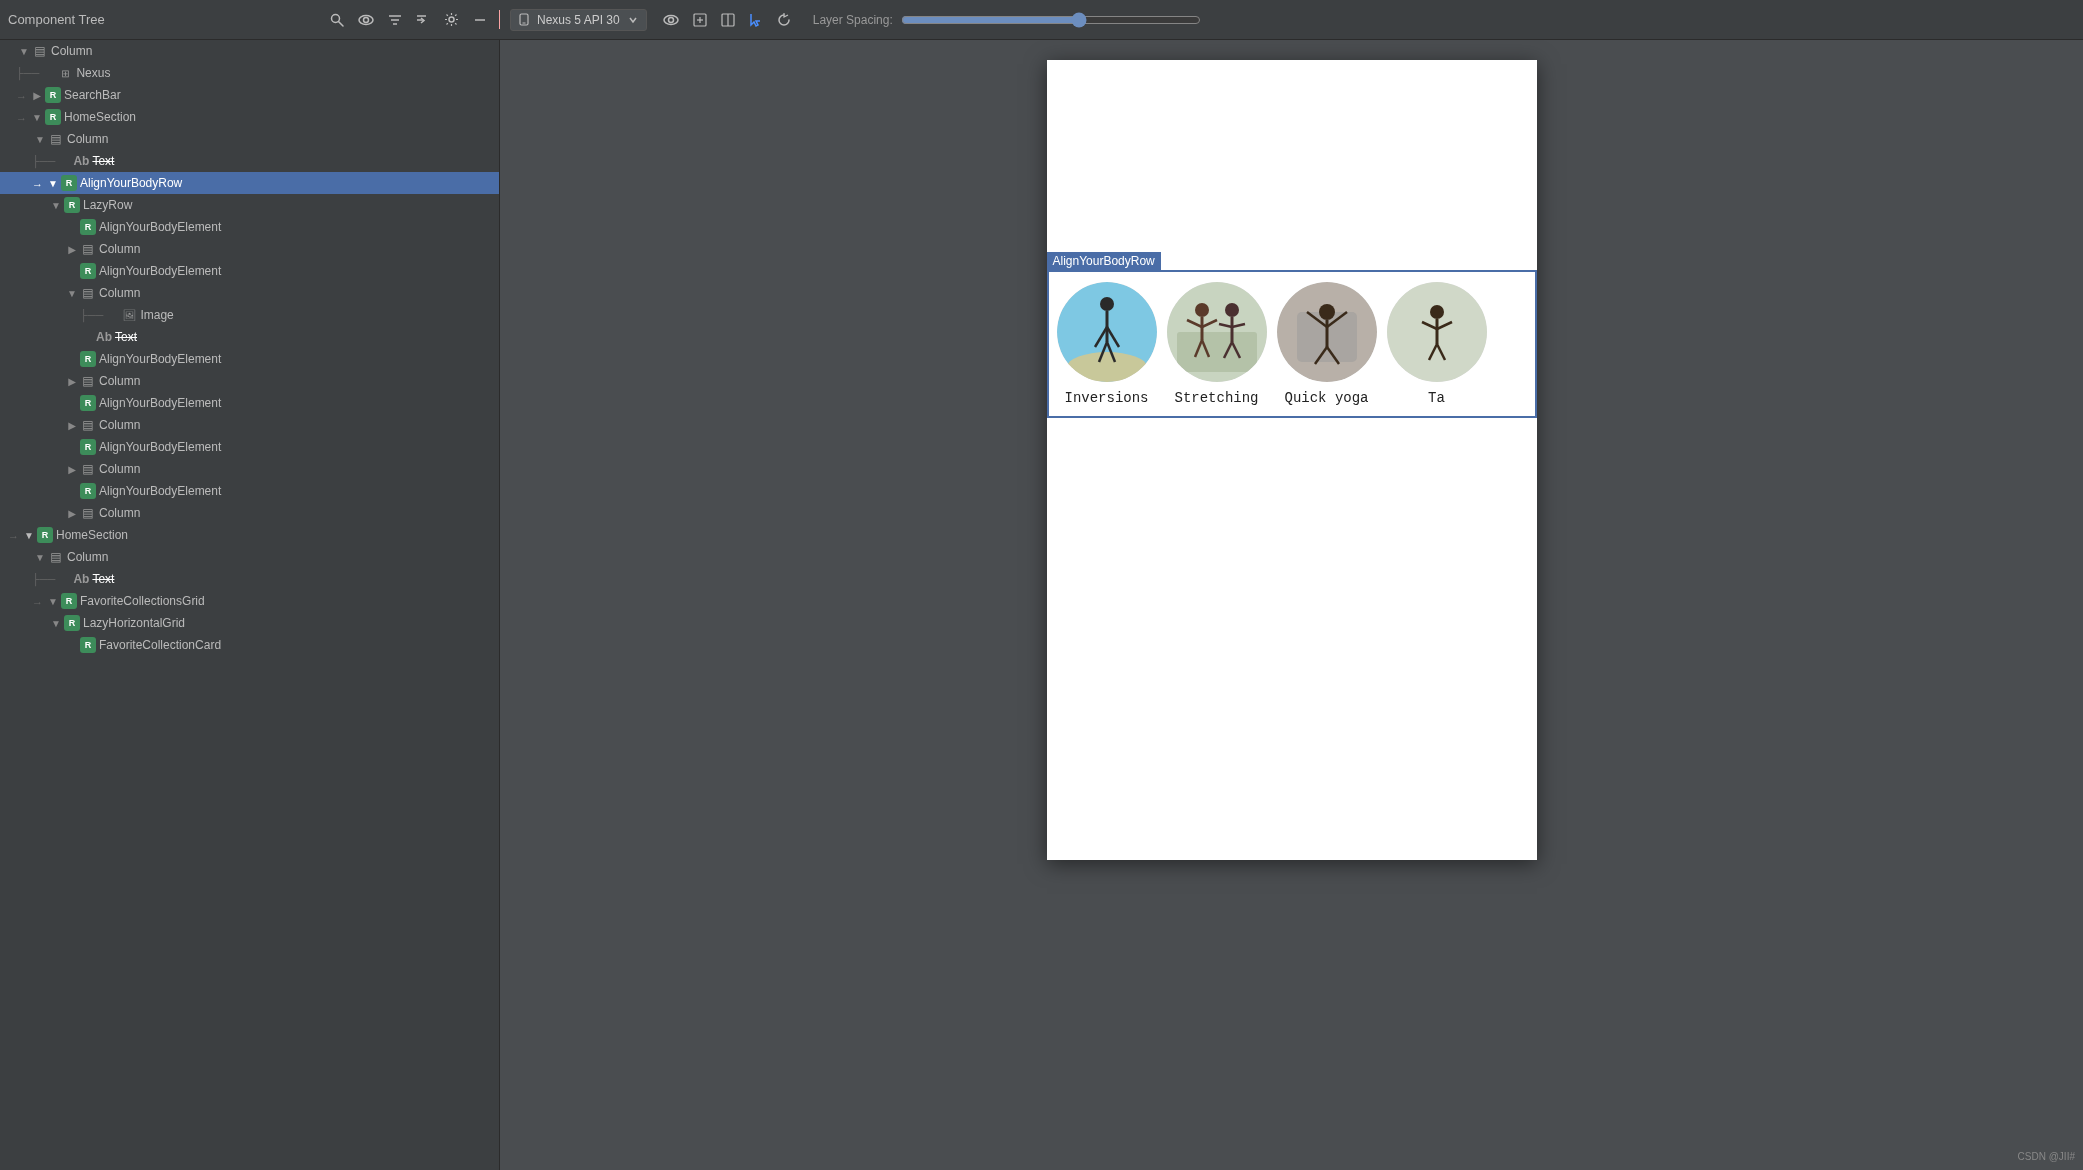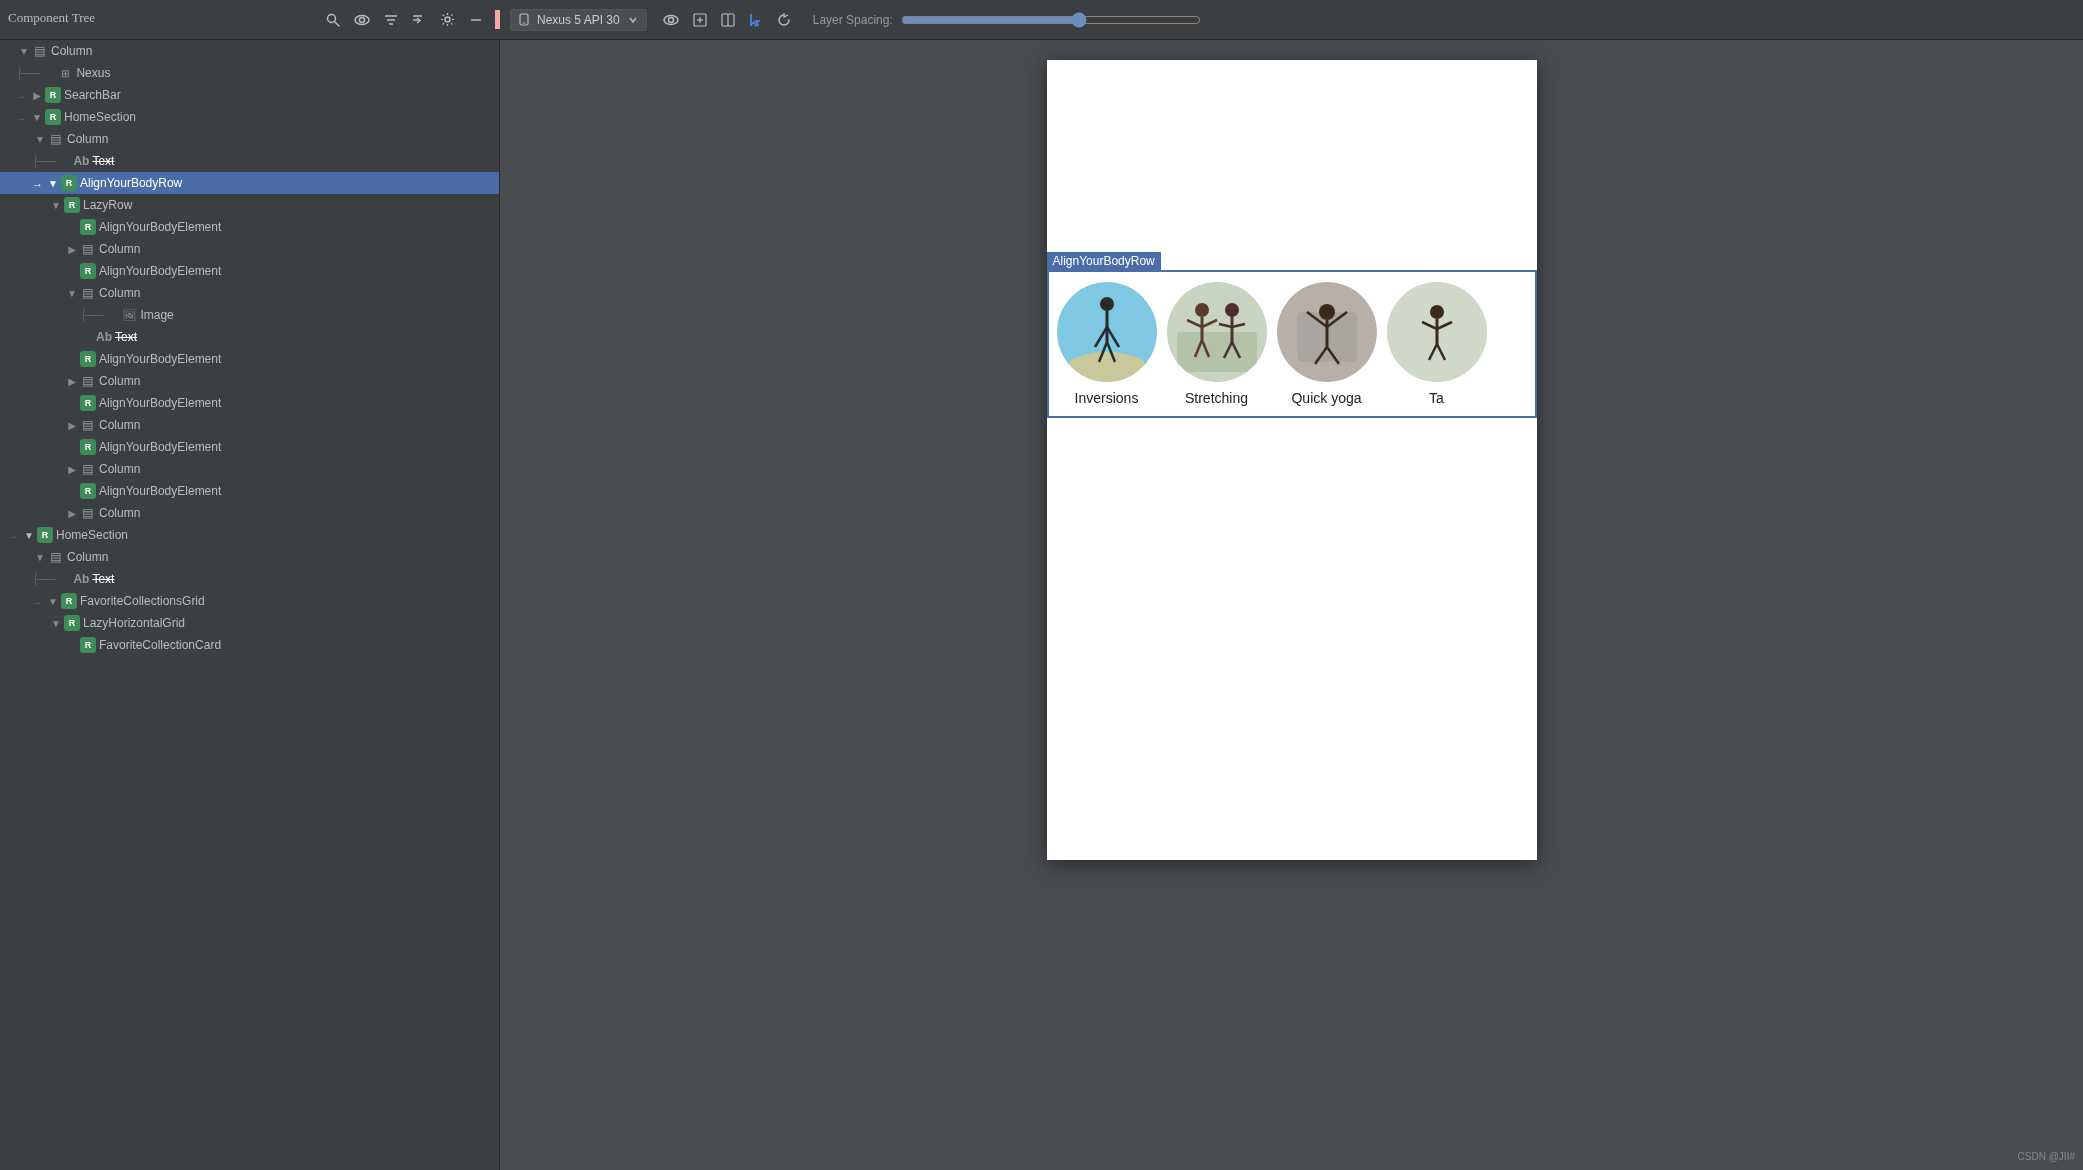--- a/index.html
+++ b/index.html
@@ -20,25 +20,25 @@
       display: flex;
       align-items: center;
       background: #3c3f41;
       border-bottom: 1px solid #2b2b2b;
       height: 40px;
       flex-shrink: 0;
     }
 
     .toolbar-left {
       display: flex;
+      align-items: center;
       width: 500px;
       padding: 0 8px;
       gap: 10px;
-      border-right: 5px solid #fca5a5;
-      font-family: Liberation Serif, serif;
+      border-right: 1px solid #fca5a5;
     }
 
     .toolbar-title {
       color: #bbb;
       font-size: 13px;
       font-weight: normal;
     }
 
     .toolbar-icons {
       display: flex;
@@ -275,21 +275,21 @@
       background: #ddd;
       display: flex;
       align-items: center;
       justify-content: center;
     }
 
     .yoga-label {
       font-size: 14px;
       color: #222;
       font-weight: 500;
-      font-family: Liberation Sans, sans-serif;
+      font-family: Liberation Mono, monospace;
     }
 
     
     .watermark {
       position: absolute;
       bottom: 8px;
       right: 8px;
       font-size: 10px;
       color: #888;
     }

